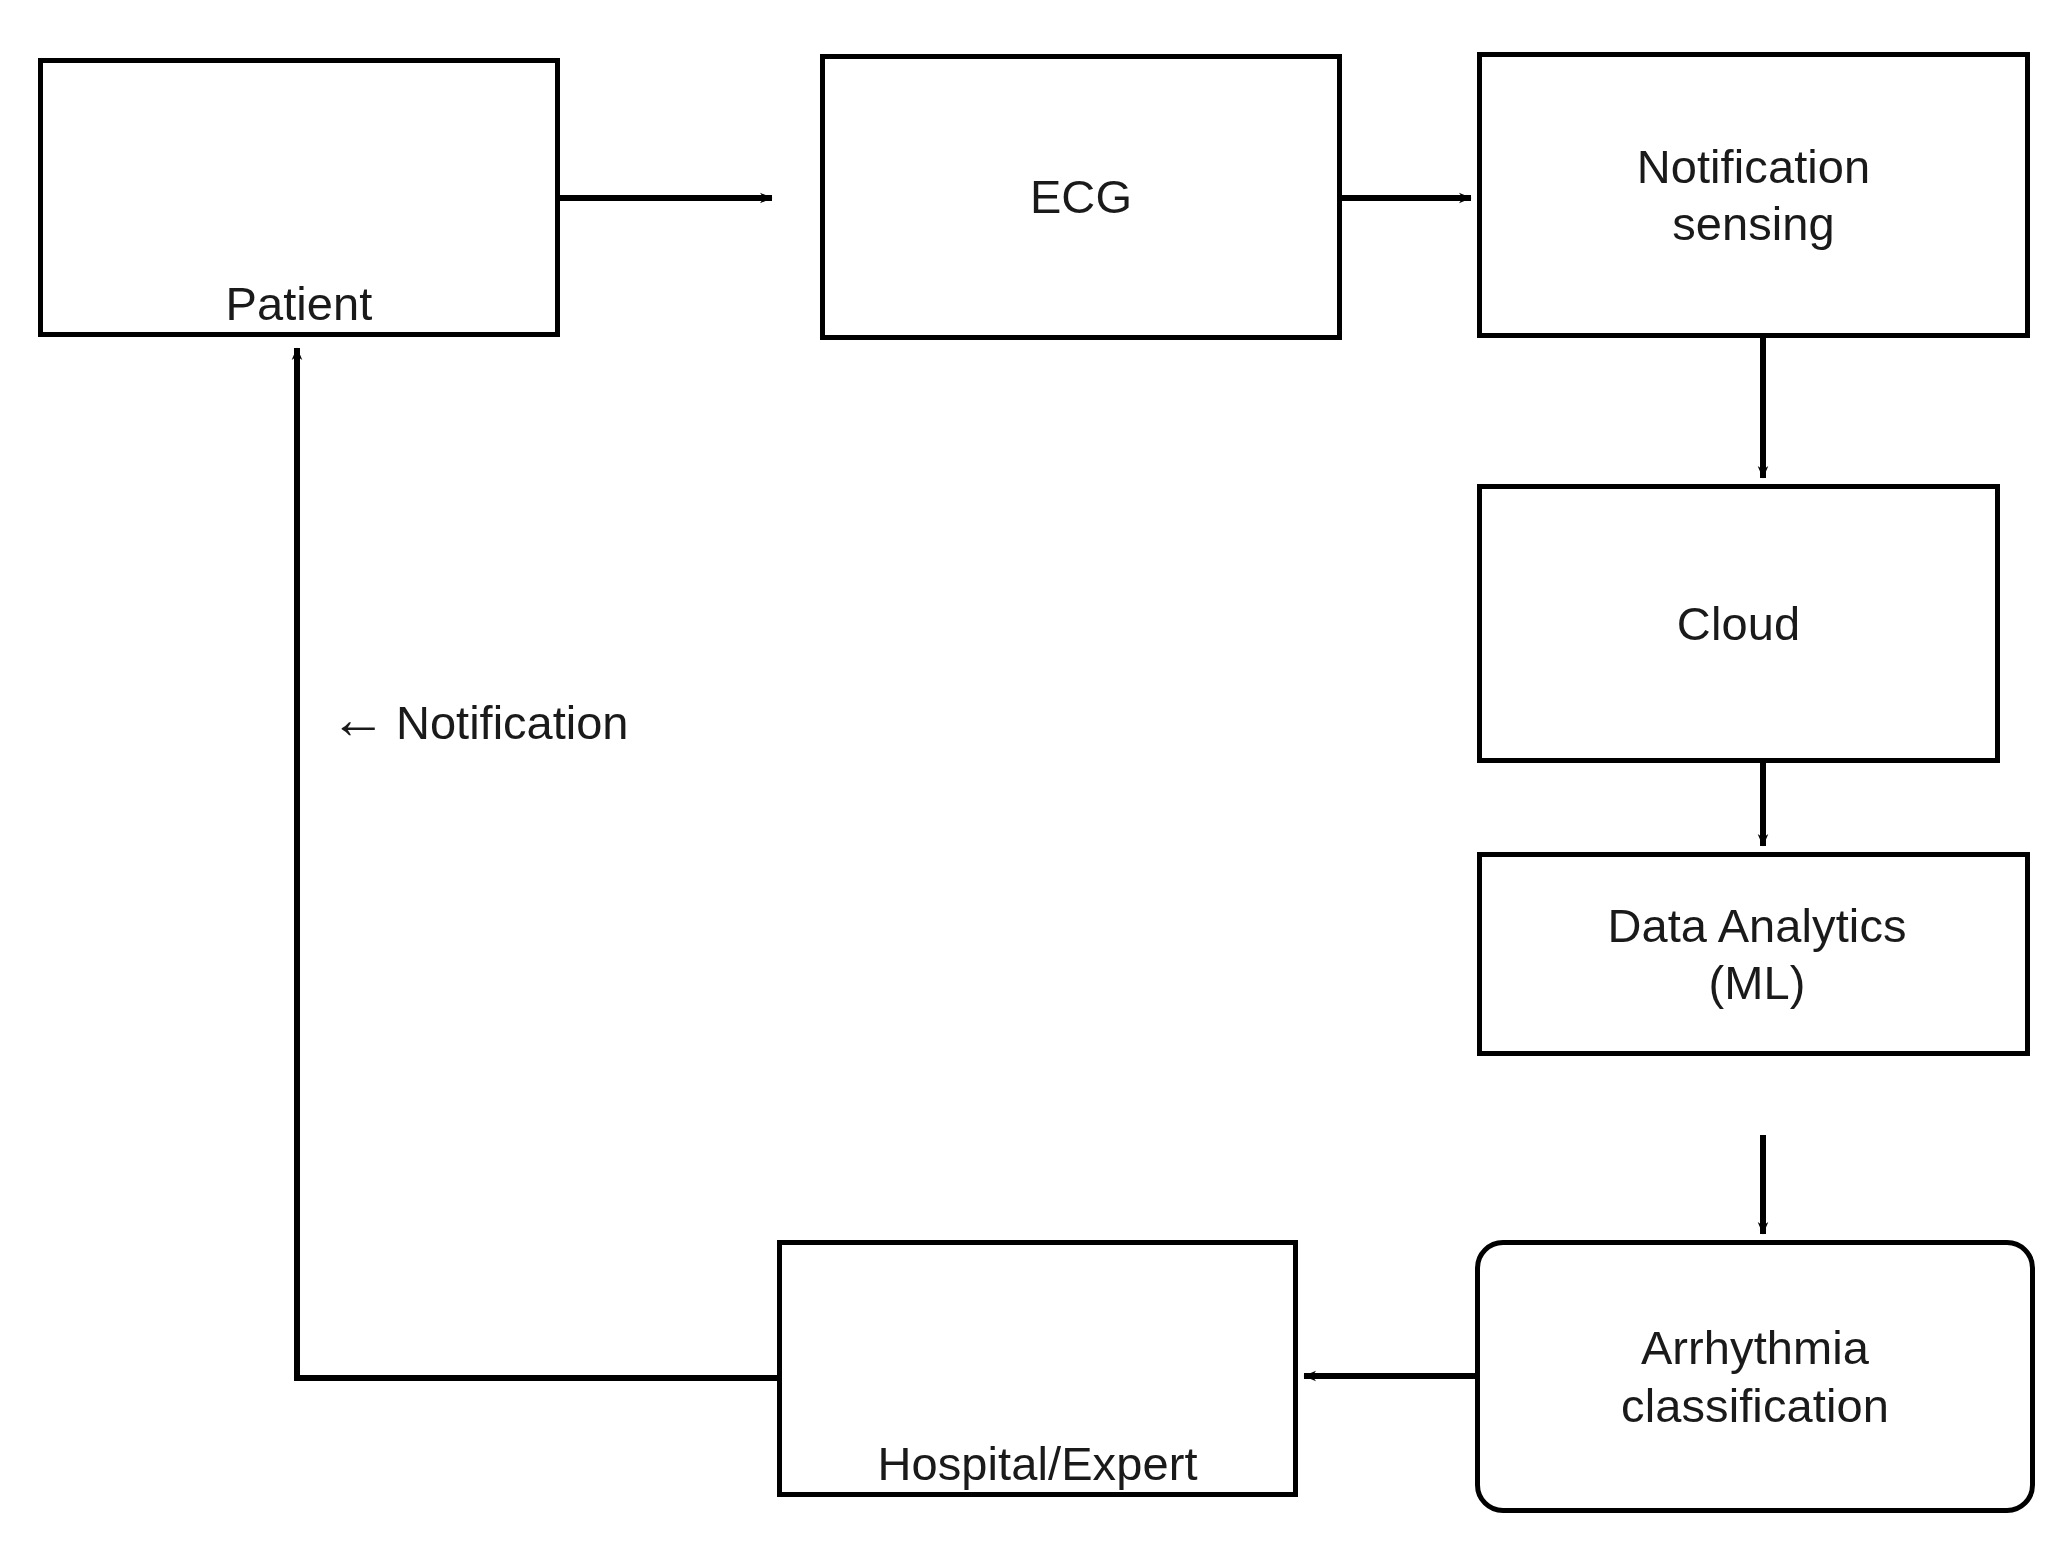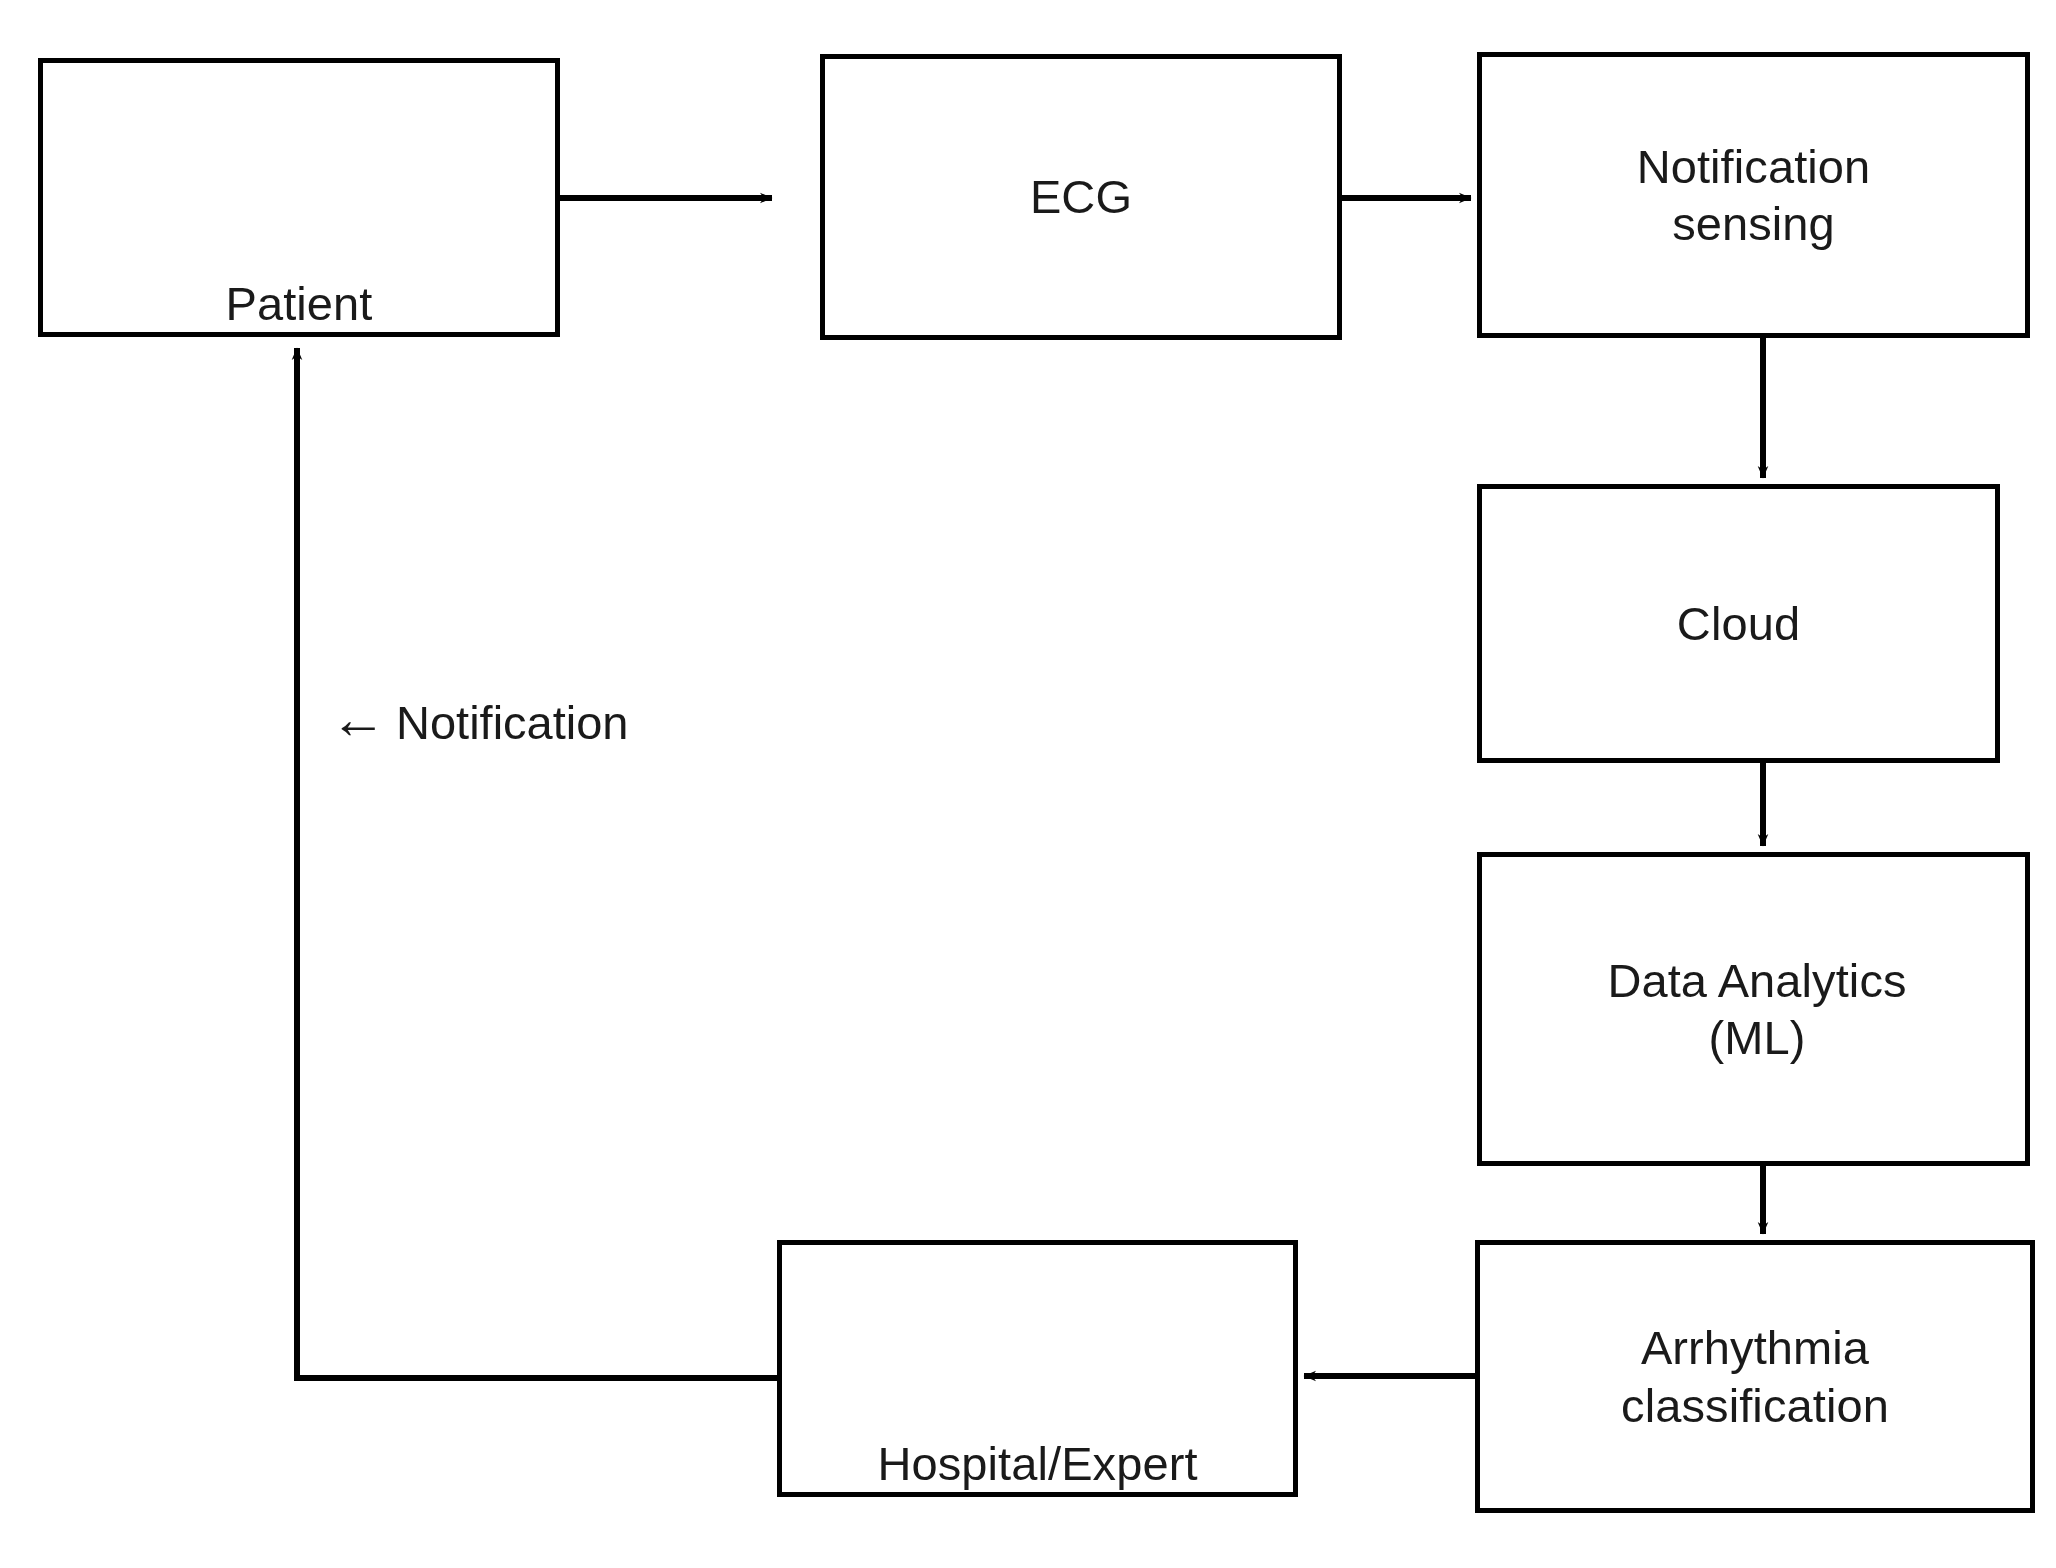--- a/index.html
+++ b/index.html
@@ -106,26 +106,26 @@
 
   <div class="node-box" style="left:1477px; top:52px; width:553px; height:286px;">
     <span class="node-label">Notification
 sensing</span>
   </div>
 
   <div class="node-box" style="left:1477px; top:484px; width:523px; height:279px;align-items:center;">
     <span class="node-label">Cloud</span>
   </div>
 
-  <div class="node-box" style="left:1477px; top:852px; width:553px; height:314px;padding-left:7px;">
+  <div class="node-box" style="left:1477px; top:852px; width:553px; height:204px;padding-left:7px;">
     <span class="node-label">Data Analytics
 (ML)</span>
   </div>
 
-  <div class="node-box" style="left:1475px; top:1240px; width:560px; height:273px;">
+  <div class="node-box" style="left:1475px; top:1240px; width:560px; height:273px;border-radius:28px;">
     <span class="node-label">Arrhythmia
 classification</span>
   </div>
 
   <div class="node-box" style="left:777px; top:1240px; width:521px; height:257px;align-items:flex-end;">
     <span class="node-label">Hospital/Expert</span>
   </div>
 
   <div class="edge-label" style="left:330px; top:694px; display:flex; align-items:center; gap:10px;">
     <span style="font-size:56px; line-height:1; position:relative; top:-3px;">←</span>

